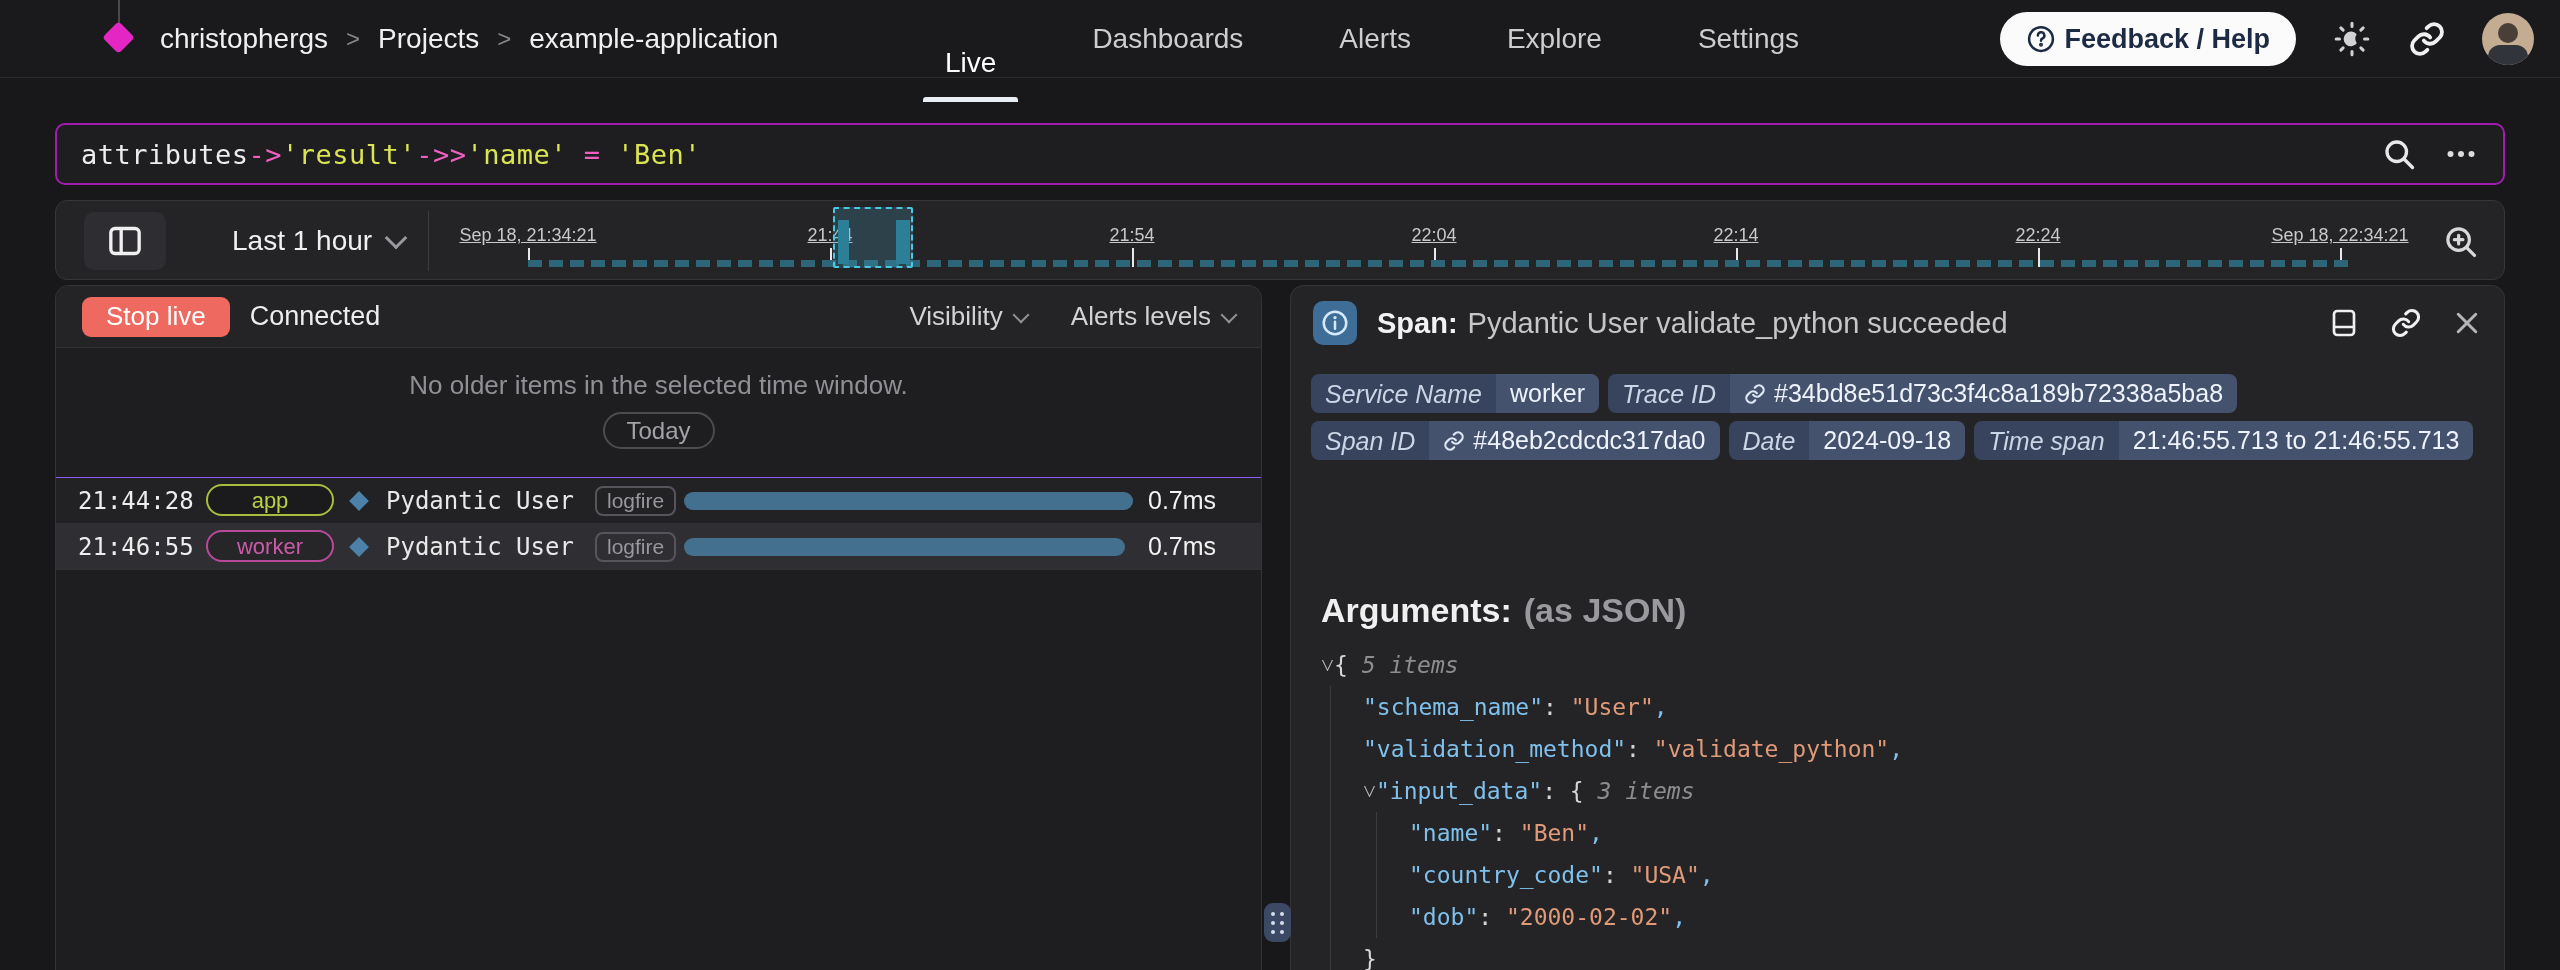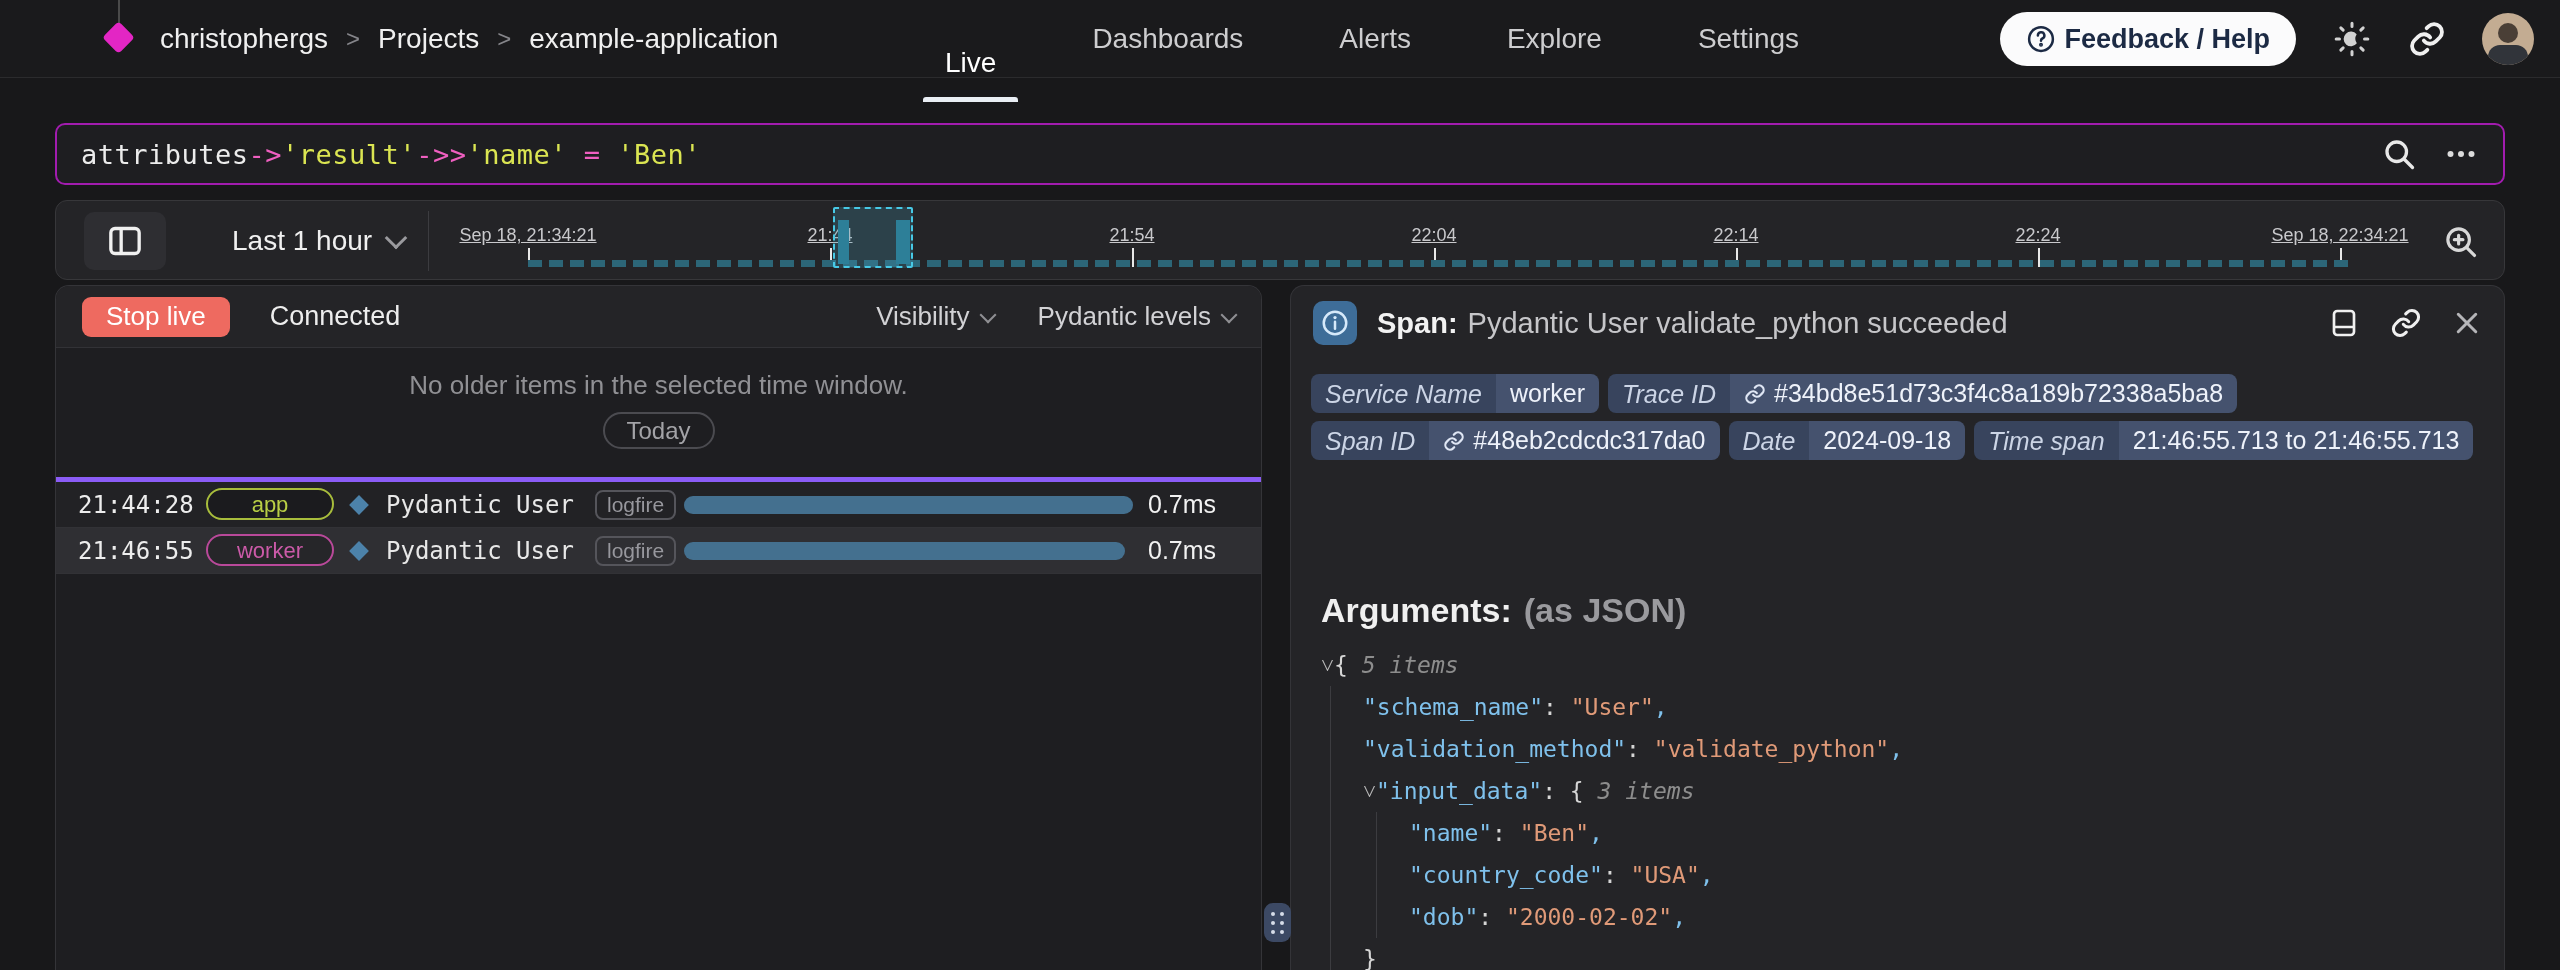--- a/index.html
+++ b/index.html
@@ -60,31 +60,31 @@
   .tb-zoom { position:absolute; right:24px; top:22px; background:none; border:none; cursor:pointer; }
 
   
   .left-panel { position:absolute; left:55px; top:285px; width:1207px; height:685px; background:#1e1e21;
     border:1px solid #343438; border-radius:14px 14px 0 0; border-bottom:none; overflow:hidden; }
   .right-panel { position:absolute; left:1290px; top:285px; width:1215px; height:685px; background:#242427;
     border:1px solid #343438; border-radius:14px 14px 0 0; border-bottom:none; overflow:hidden; }
 
   
   .live-toolbar { position:absolute; left:0; top:0; right:0; height:62px; background:#242427;
-    border-bottom:1px solid #323236; display:flex; align-items:center; padding:0 26px; gap:40px; }
+    border-bottom:1px solid #323236; display:flex; align-items:center; padding:0 26px; gap:20px; }
   .stop-live { background:#ee6a60; color:#ffffff; font-size:26px; height:40px; padding:0 24px;
     border:none; border-radius:9px; cursor:pointer; }
   .conn-status { font-size:27px; color:#ededed; }
   .toolbar-right { margin-left:auto; display:flex; gap:44px; }
   .dd { display:flex; align-items:center; gap:12px; font-size:26px; color:#d2d2d5; cursor:pointer; }
   .dd .chev-down { width:12px; height:12px; border-width:2.5px; border-color:#8f8f93; margin-top:-4px; }
   .empty-msg { position:absolute; left:0; right:0; top:84px; text-align:center; font-size:26px; color:#909094; }
   .today-pill { position:absolute; left:50%; top:126px; transform:translateX(-50%); height:37px; padding:0 22px;
     font-size:24px; color:#a3a3a7; background:transparent; border:2px solid #4b4b50; border-radius:19px; cursor:pointer; }
-  .rows { position:absolute; left:0; right:0; top:191px; border-top:5px solid #8b5cf6; }
+  .rows { position:absolute; left:0; right:0; top:191px; border-top:1px solid #8b5cf6; }
   .row { position:relative; height:46px; border-bottom:1px solid #323236; background:#222225; cursor:pointer; }
   .row.selected { background:#2f2f33; }
   .row-time { position:absolute; left:22px; top:9px; font-size:24px; color:#ededed; }
   .tag-badge { position:absolute; left:150px; top:6px; width:128px; height:32px; line-height:29px; text-align:center;
     font-size:22px; border-radius:16px; background:rgba(0,0,0,0.18); }
   .tag-app { color:#b9cf45; border:2px solid #a8bd3c; }
   .tag-worker { color:#cb5aa8; border:2px solid #b9499a; }
   .row-diamond { position:absolute; left:296px; top:16px; width:14px; height:14px; background:#4c82aa; transform:rotate(45deg); }
   .row-name { position:absolute; left:330px; top:9px; font-size:24px; color:#e8e8e8; }
   .scope-pill { position:absolute; left:539px; top:8px; height:30px; line-height:26px; padding:0 10px;
@@ -244,21 +244,21 @@
 <div class="left-panel">
   <div class="live-toolbar">
     <button class="stop-live">Stop live</button>
     <span class="conn-status">Connected</span>
     <div class="toolbar-right">
       <div class="dd">
         <span>Visibility</span>
         <span class="chev-down"></span>
       </div>
       <div class="dd">
-        <span>Pydantic levels</span>
+        <span>Alerts levels</span>
         <span class="chev-down"></span>
       </div>
     </div>
   </div>
 
   <div class="empty-msg">No older items in the selected time window.</div>
   <button class="today-pill">Today</button>
 
   <div class="rows">
     <div class="row r0">

